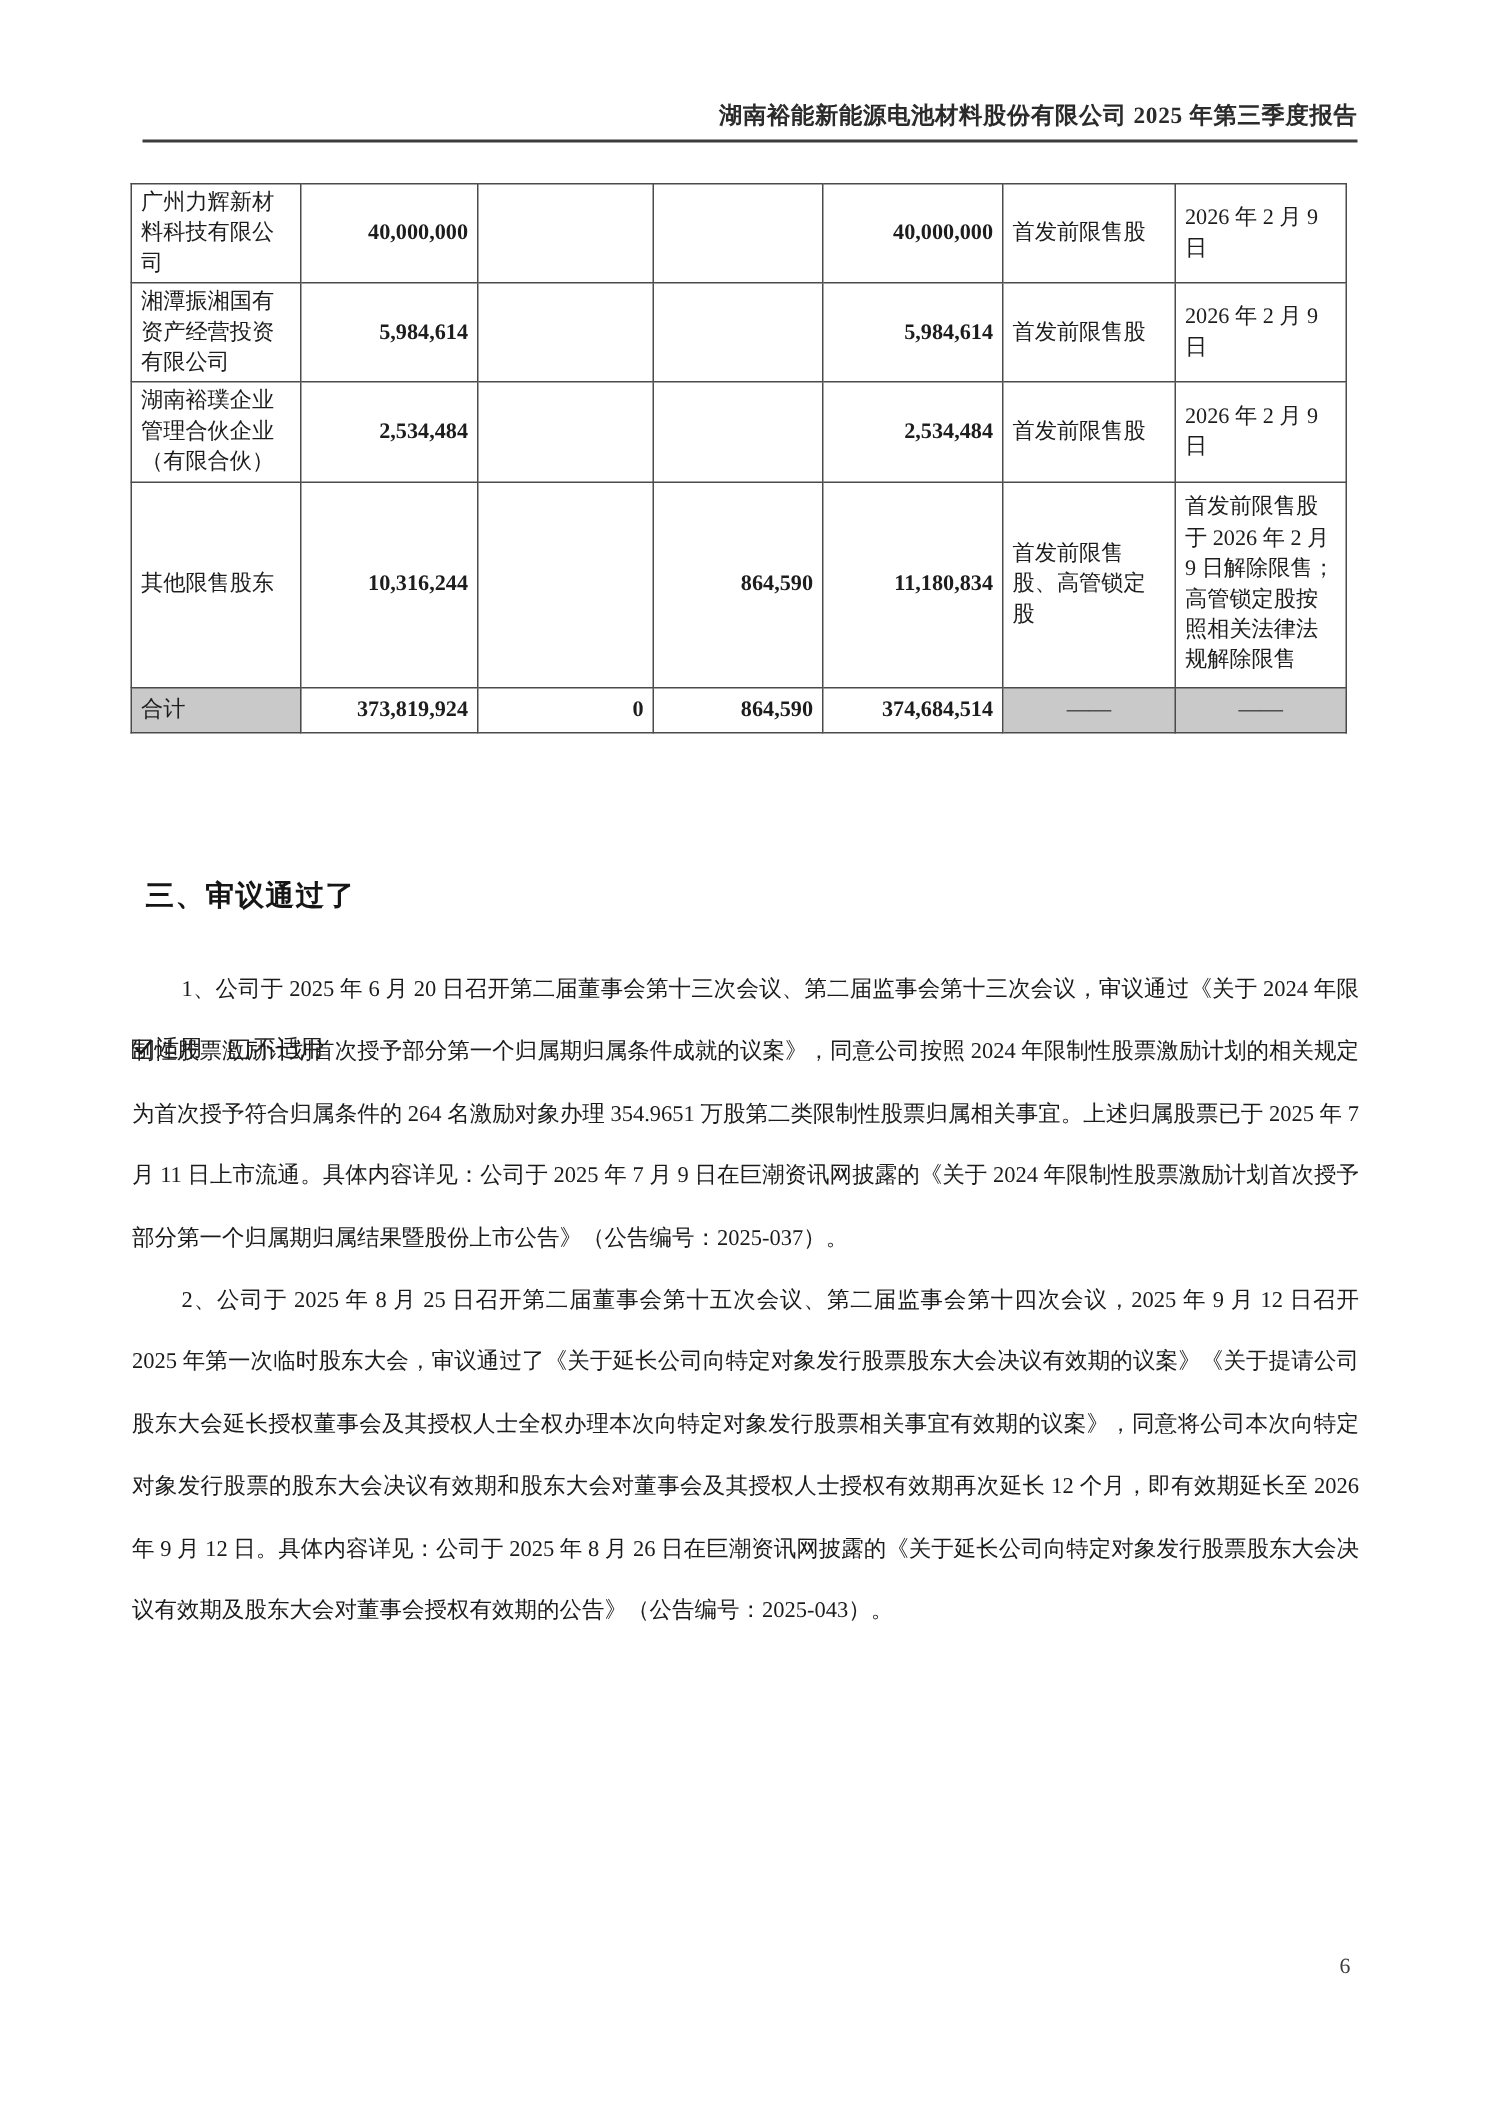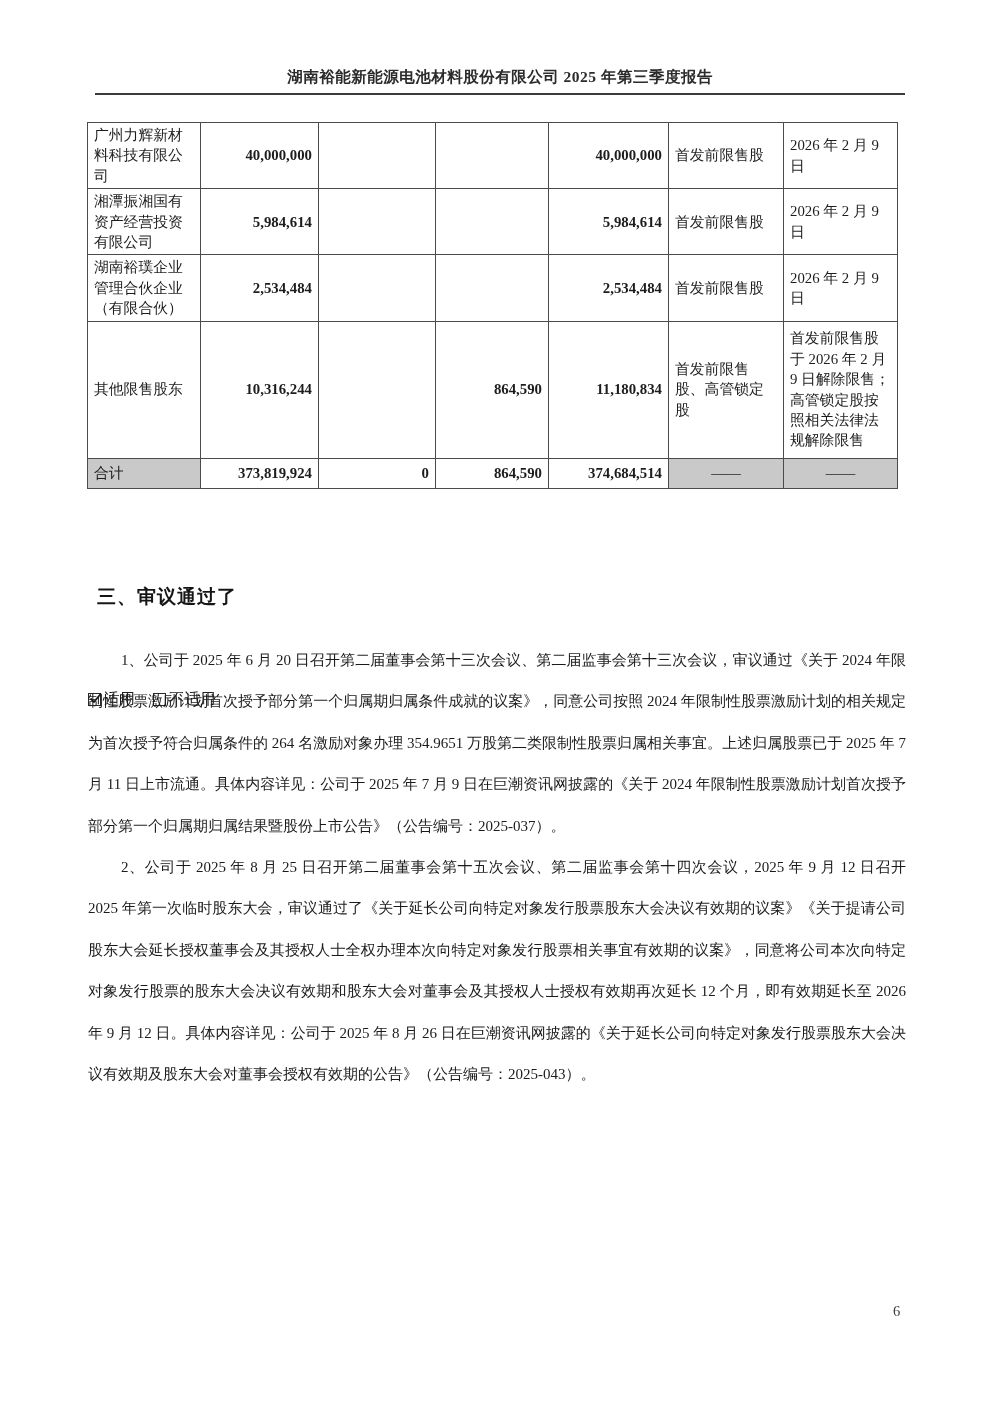--- a/index.html
+++ b/index.html
@@ -2,21 +2,21 @@
 <html><head>
 <meta charset="utf-8">
 <style>
   html,body{margin:0;padding:0;}
   body{
     width:1000px;height:1414px;background:#ffffff;position:relative;
     font-family:"Liberation Serif","DejaVu Serif",serif;color:#1d1d1d;
     -webkit-font-smoothing:antialiased;
   }
   .header-title{
-    position:absolute;top:67px;left:95px;width:810px;text-align:center;
+    position:absolute;top:67px;left:95px;width:810px;text-align:right;
     font-size:15.5px;font-weight:700;color:#2b2b2b;letter-spacing:.5px;white-space:nowrap;
   }
   .header-rule{position:absolute;top:93px;left:95px;width:810px;border-top:2px solid #3c3c3c;}
   table.shares{
     position:absolute;top:122px;left:87px;width:810px;
     border-collapse:collapse;table-layout:fixed;border-radius:14px;
   }
   table.shares td{
     border:1px solid #4b4b4b;font-size:14.8px;line-height:1.38;
     padding:2px 6px;vertical-align:middle;color:#1d1d1d;word-break:break-all;

